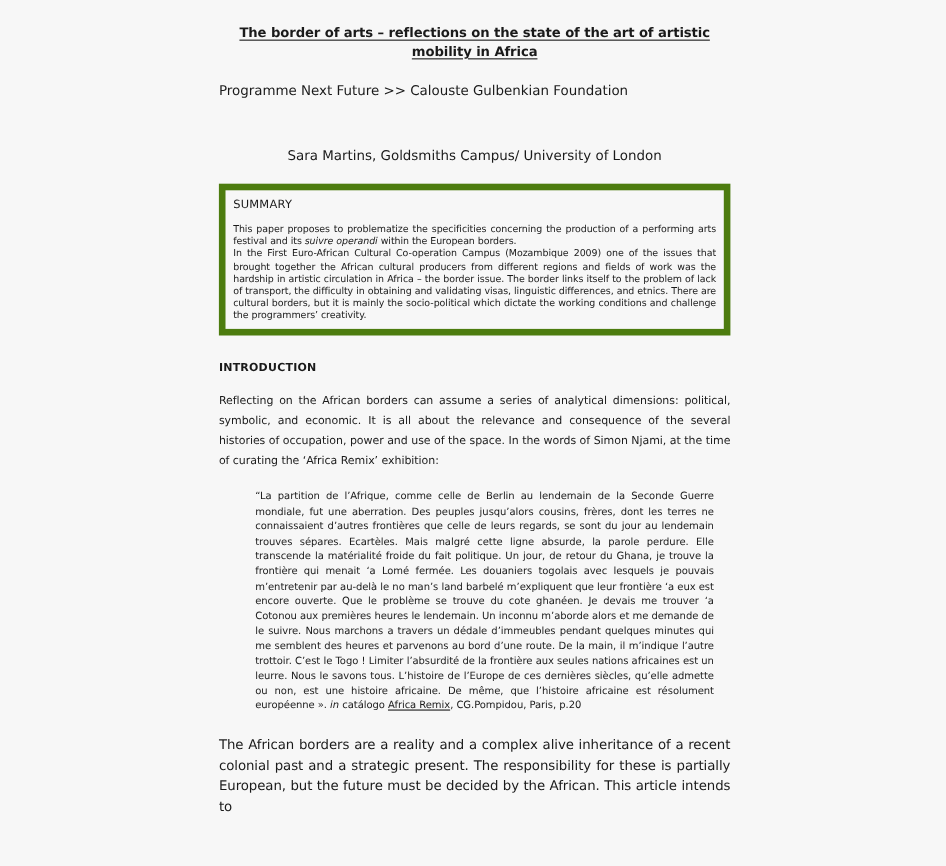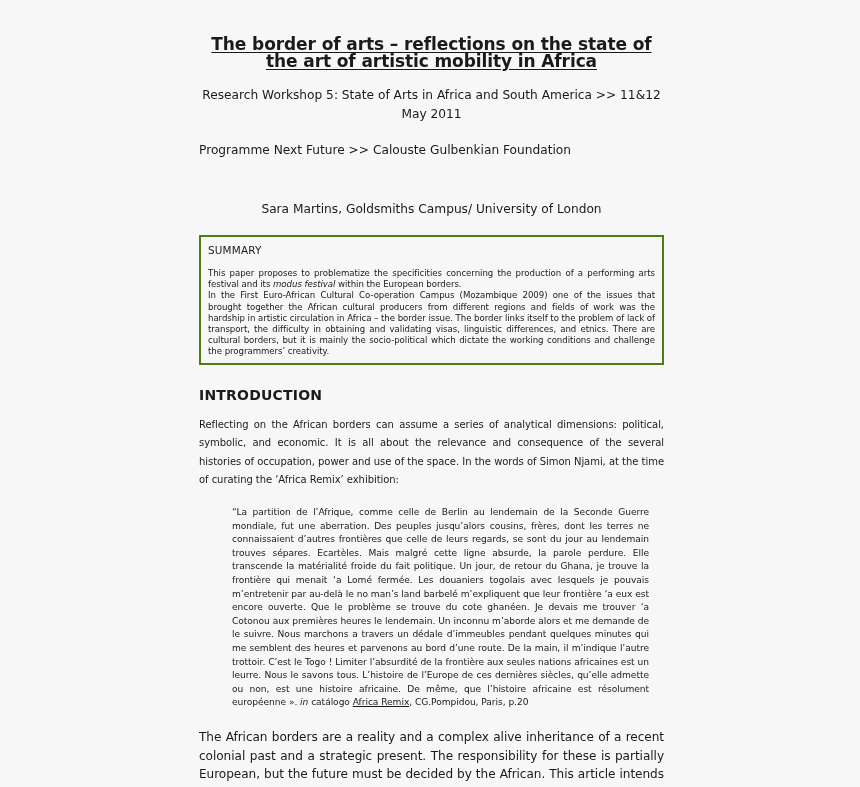--- a/index.html
+++ b/index.html
@@ -23,22 +23,22 @@
   .content {
     position: absolute;
     left: 199px;
     top: 0;
     width: 465px;
   }
 
   
   .doc-title {
     margin: 0;
-    padding-top: 36px;
-    font-size: 17px;
+    padding-top: 22px;
+    font-size: 12px;
     font-weight: bold;
     line-height: 17px;
     text-align: center;
     text-decoration: underline;
     text-underline-offset: 2px;
     letter-spacing: -0.1px;
   }
   .subtitle-1 {
     margin: 0;
     padding-top: 16px;
@@ -56,21 +56,21 @@
     margin: 0;
     padding-top: 40px;
     font-size: 12.2px;
     line-height: 18px;
     text-align: center;
   }
 
   
   .summary-box {
     margin-top: 17px;
-    border: 2px solid #4d7c0f;
+    border: 6px solid #4d7c0f;
     box-sizing: border-box;
     padding: 7px 7px 5px 7px;
     background: #f7f7f7;
   }
   .summary-heading {
     font-size: 10.4px;
     line-height: 13px;
     margin: 0 0 11px 0;
     letter-spacing: 0.2px;
   }
@@ -78,21 +78,21 @@
     font-size: 8.6px;
     line-height: 11.2px;
     margin: 0;
     text-align: justify;
     letter-spacing: -0.05px;
   }
   .summary-para i { font-style: italic; }
 
   
   .section-heading {
-    font-size: 14px;
+    font-size: 10px;
     line-height: 14px;
     margin: 0;
     padding-top: 23px;
     letter-spacing: 0.2px;
   }
   .body-para {
     font-size: 10px;
     line-height: 18.6px;
     margin: 0;
     padding-top: 14px;
@@ -126,30 +126,29 @@
   .quote-para u { }
 </style>
 </head>
 <body>
 
 <div class="page">
   <div class="content">
 
     <h1 class="doc-title">The border of arts – reflections on the state of the art of artistic mobility in Africa</h1>
 
-    <p class="subtitle-1">Research Workshop 5: State of Arts in Africa and South America &gt;&gt; 11&amp;12 May 2011</p>
 
     <p class="subtitle-2">Programme Next Future &gt;&gt; Calouste Gulbenkian Foundation</p>
 
     <p class="author-line">Sara Martins, Goldsmiths Campus/ University of London</p>
 
     <div class="summary-box">
       <div class="summary-heading">SUMMARY</div>
 
-      <p class="summary-para"><span>This paper proposes to problematize the specificities concerning the production of a performing arts festival and its </span><i>modus festival</i><span> within the European borders.</span></p>
+      <p class="summary-para"><span>This paper proposes to problematize the specificities concerning the production of a performing arts festival and its </span><i>suivre operandi</i><span> within the European borders.</span></p>
 
       <p class="summary-para">In the First Euro-African Cultural Co-operation Campus (Mozambique 2009) one of the issues that brought together the African cultural producers from different regions and fields of work was the hardship in artistic circulation in Africa – the border issue. The border links itself to the problem of lack of transport, the difficulty in obtaining and validating visas, linguistic differences, and etnics. There are cultural borders, but it is mainly the socio-political which dictate the working conditions and challenge the programmers’ creativity.</p>
 
     </div>
 
     <h2 class="section-heading">INTRODUCTION</h2>
 
     <p class="body-para">Reflecting on the African borders can assume a series of analytical dimensions: political, symbolic, and economic. It is all about the relevance and consequence of the several histories of occupation, power and use of the space. In the words of Simon Njami, at the time of curating the ‘Africa Remix’ exhibition:</p>
 
     <blockquote class="quote-block">

